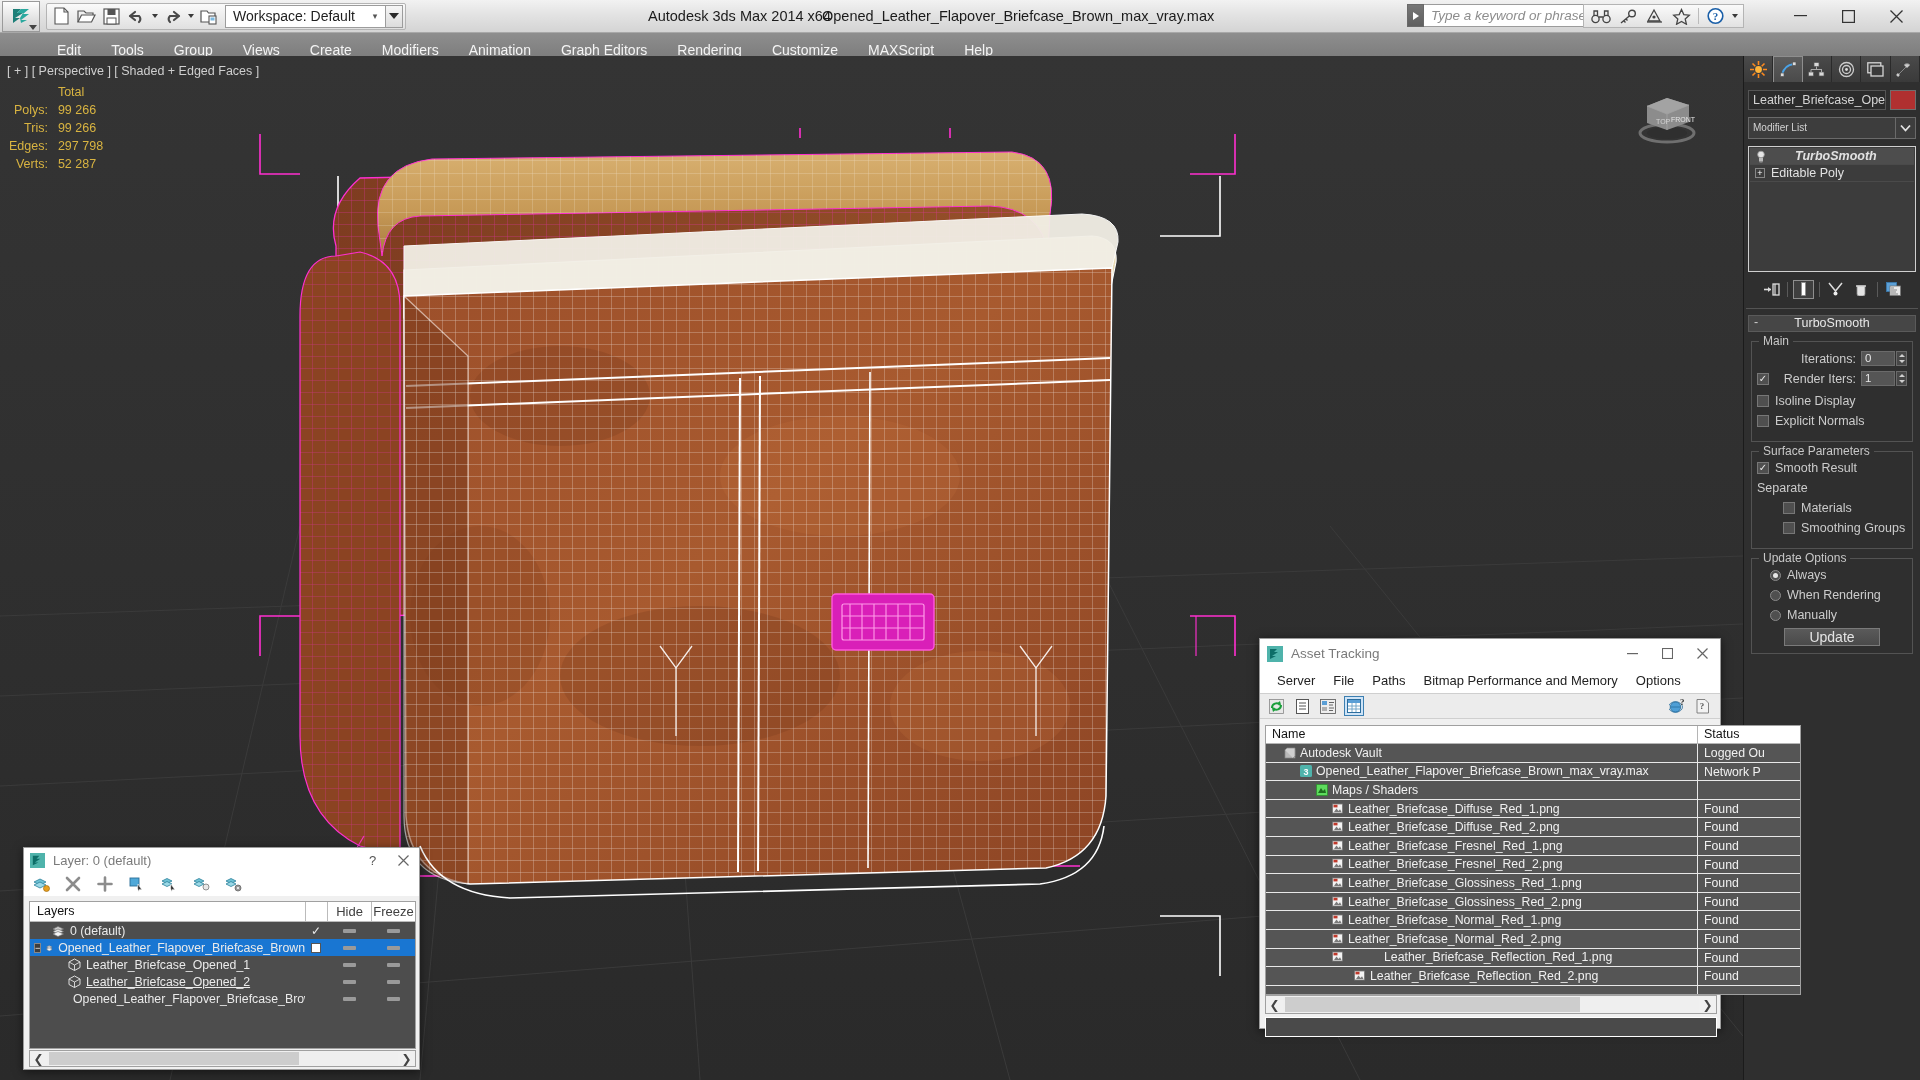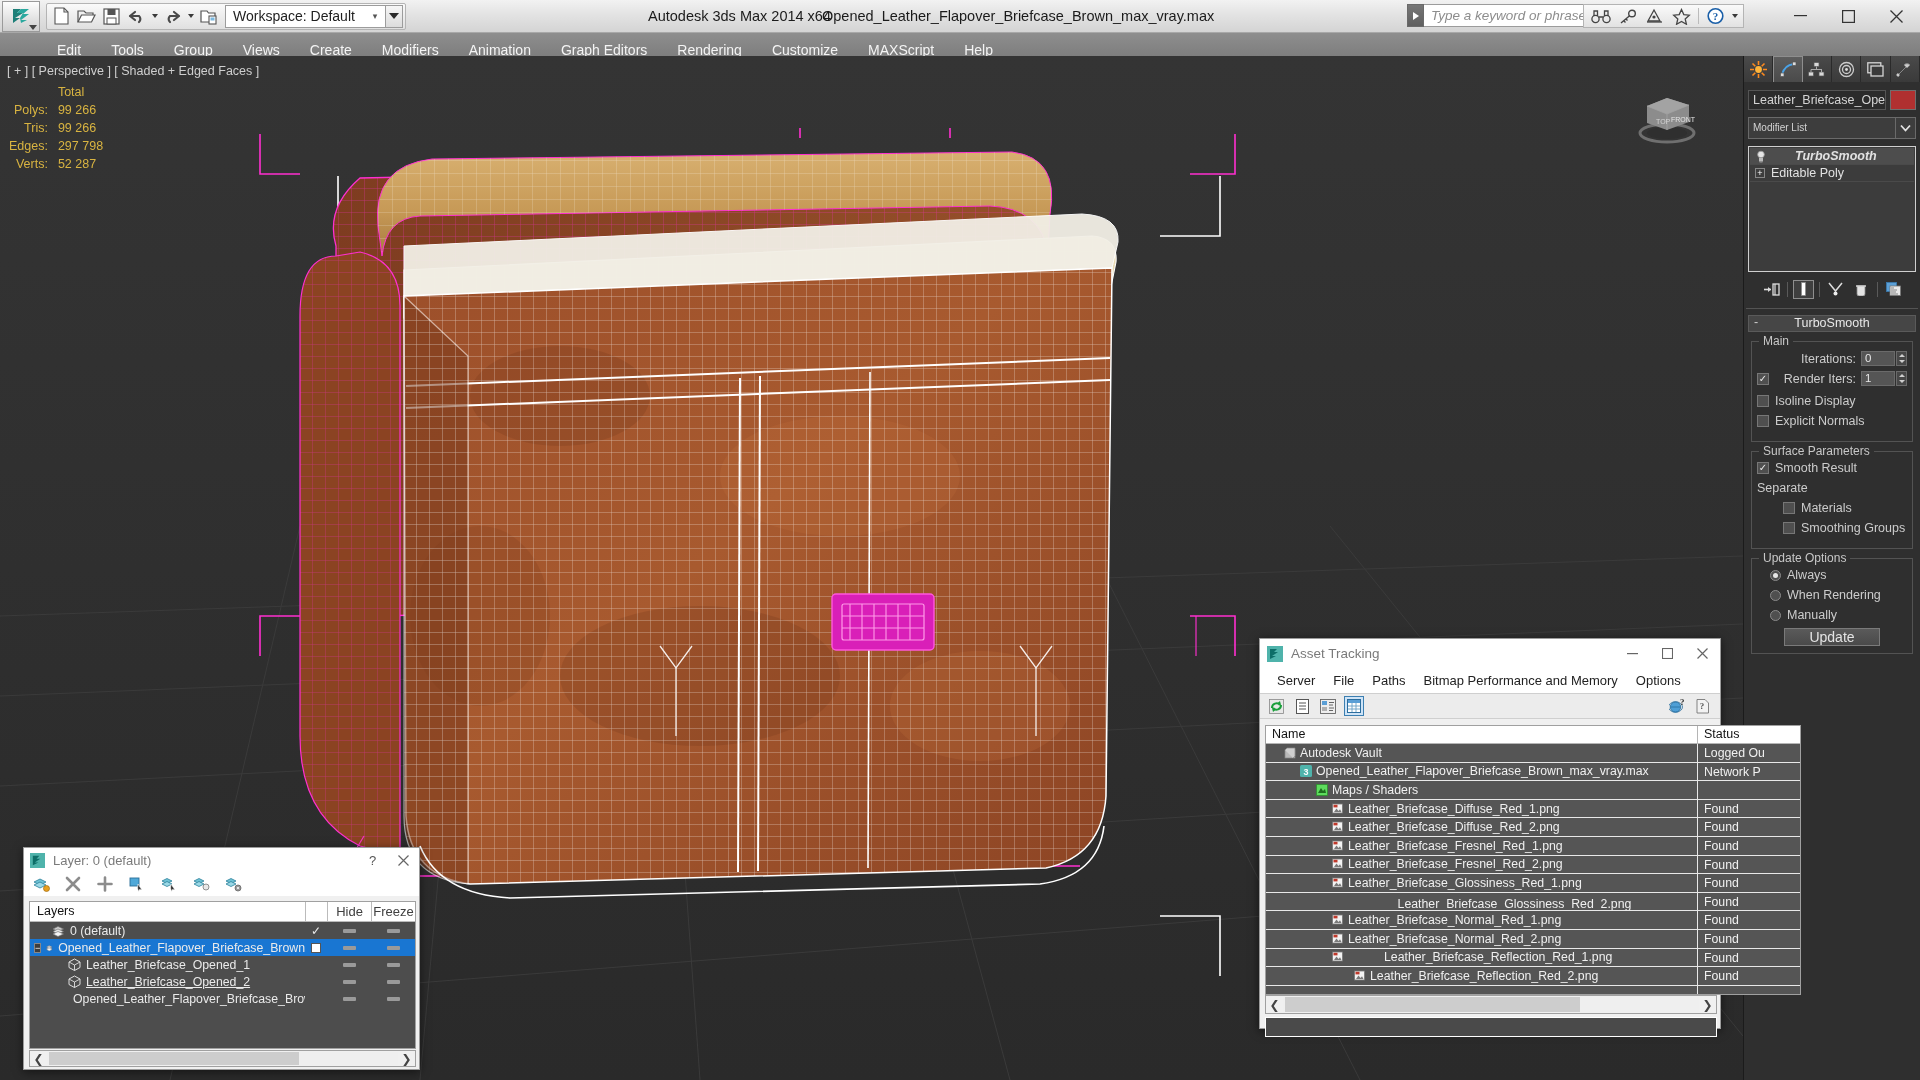--- a/index.html
+++ b/index.html
@@ -873,21 +873,21 @@
               <rect x="0.5" y="1" width="10" height="9" fill="#f3f3f3" stroke="#777" stroke-width="0.8"></rect>
               <rect x="1.5" y="1.8" width="4" height="2.6" fill="#c0392b"></rect>
               <path d="M2 9 L4.5 5.5 L6.5 8 L8 6.2 L9.5 9 Z" fill="#7a7a7a"></path>
             </svg>
         <span>Leather_Briefcase_Glossiness_Red_1.png</span>
           </div>
         <div class="s">Found</div>
         </div>
 
       <div class="at-row">
-          <div class="n" style="padding-left:66px;flex-direction:column;">
+          <div class="n" style="padding-left:66px;">
         <svg width="12" height="12" viewBox="0 0 12 12">
               <rect x="0.5" y="1" width="10" height="9" fill="#f3f3f3" stroke="#777" stroke-width="0.8"></rect>
               <rect x="1.5" y="1.8" width="4" height="2.6" fill="#c0392b"></rect>
               <path d="M2 9 L4.5 5.5 L6.5 8 L8 6.2 L9.5 9 Z" fill="#7a7a7a"></path>
             </svg>
         <span>Leather_Briefcase_Glossiness_Red_2.png</span>
           </div>
         <div class="s">Found</div>
         </div>
 

